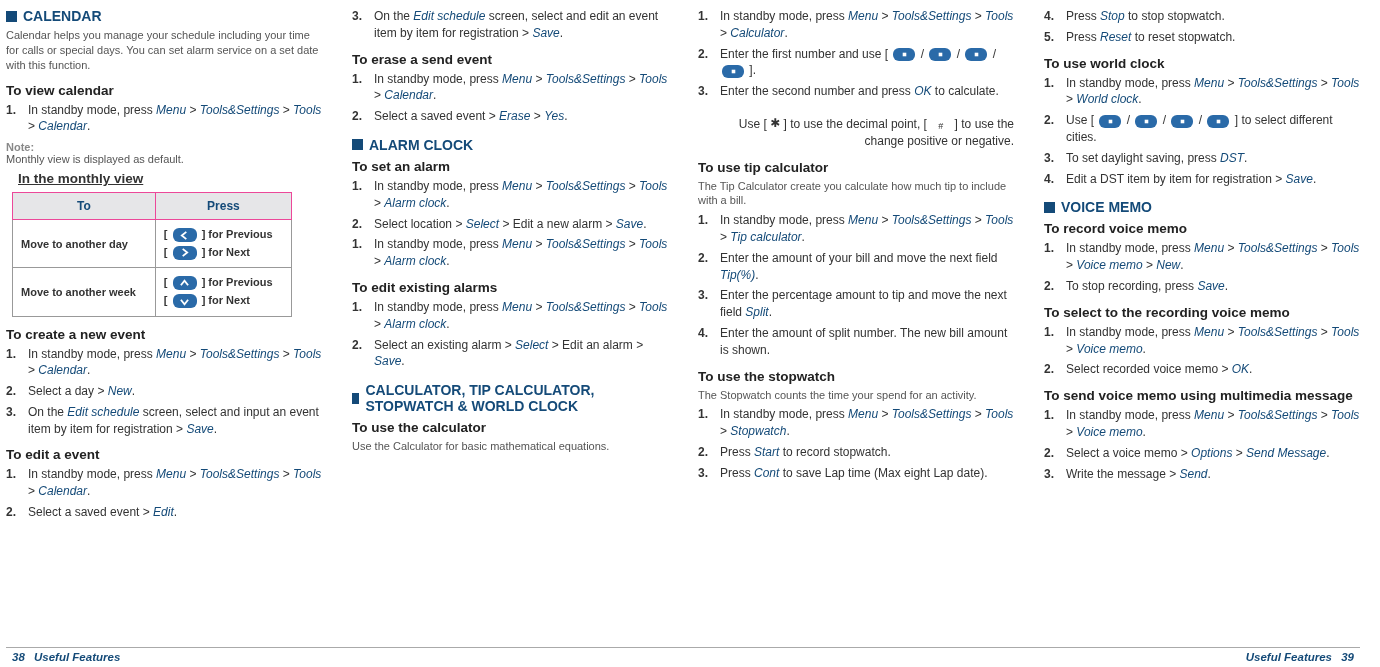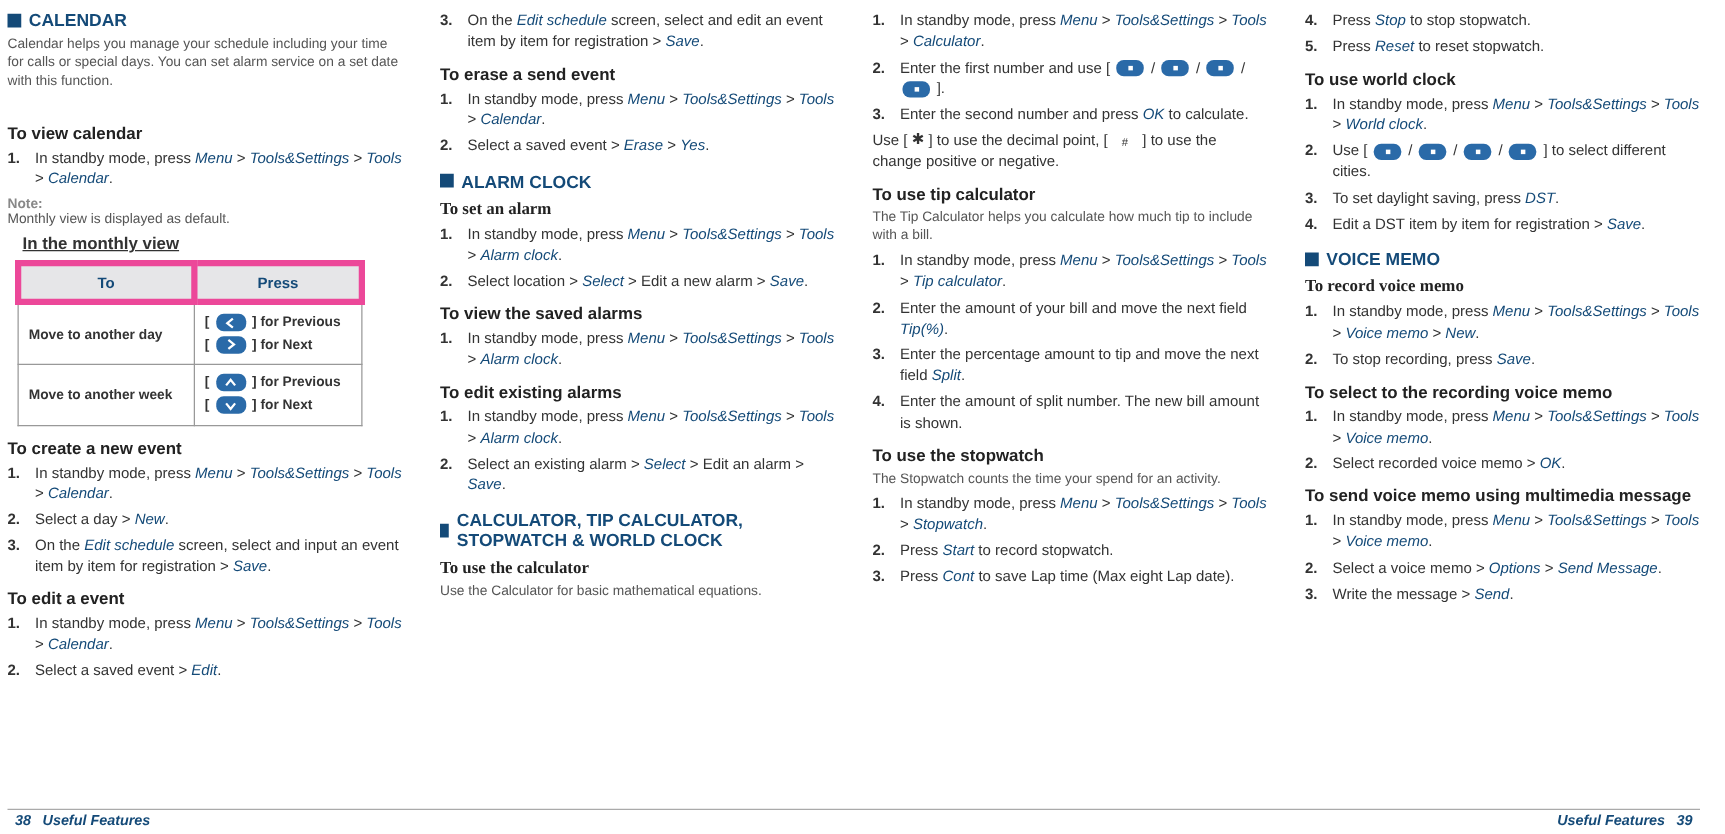--- a/index.html
+++ b/index.html
@@ -23,40 +23,40 @@
   .section-tag {
     color: #144a78;
     font-weight: bold;
     font-size: 14px;
     margin-bottom: 4px;
     display: flex;
     align-items: center;
     gap: 6px;
   }
   .sq { display:inline-block; width:11px; height:11px; background:#144a78; }
-  .intro { color:#555; font-size:11px; line-height:1.35; margin-bottom:26px; }
+  .intro { color:#555; font-size:11px; line-height:1.35; margin-bottom:10px; }
   .sub-head { color:#222; font-weight:bold; font-size:13.5px; margin:10px 0 4px; }
-  .compact { margin-top:6px;font-family:Liberation Serif, serif; }
+  .compact { margin-top:6px; }
   ol { list-style: none; counter-reset: li; padding-left: 22px; }
   ol > li { counter-increment: li; position:relative; margin-bottom:4px; line-height:1.4; font-size:12px; }
   ol > li::before {
     content: counter(li) ".";
     position:absolute; left:-22px; top:0;
     font-weight:bold; color:#333; font-size:12px;
   }
   .term { color:#144a78; font-style:italic; }
   .note-label { color:#888; font-weight:bold; font-size:11px; margin-top:6px; }
   .note-body { color:#555; font-size:11px; }
 
   .monthly-title { font-weight:bold; font-size:13.5px; margin:6px 0 6px 12px; text-decoration:underline; }
 
   table.nav-table { border-collapse: collapse; width: 280px; margin-left:6px; }
   table.nav-table th {
     background:#e6e6e8; color:#144a78; font-weight:bold;
-    font-size:12px; padding:6px 10px; border:5px solid #ec4899;
+    font-size:12px; padding:6px 10px; border:1px solid #ec4899;
   }
   table.nav-table td {
     border:1px solid #999; padding:6px 8px; font-size:11px; font-weight:bold; color:#333;
     vertical-align:middle;
   }
   .key-icon {
     display:inline-flex; align-items:center; justify-content:center;
     width:24px; height:14px; background:#2a6aa8; border-radius:6px;
     color:#fff; font-size:9px; vertical-align:middle; margin:0 2px;
   }
@@ -167,21 +167,20 @@
     <div class="section-tag" style="margin-top:12px;">
       <span class="sq"></span>
       <span>ALARM CLOCK</span>
     </div>
     <div class="sub-head compact">To set an alarm</div>
     <ol>
         <li><span>In standby mode, press </span><span class="term">Menu</span><span> &gt; </span><span class="term">Tools&amp;Settings</span><span> &gt; </span><span class="term">Tools</span><span> &gt; </span><span class="term">Alarm clock</span><span>.</span></li>
         <li><span>Select location &gt; </span><span class="term">Select</span><span> &gt; Edit a new alarm &gt; </span><span class="term">Save</span><span>.</span></li>
       </ol>
 
-    <div class="sub-head">To view the saved alarms</div>
     <ol>
         <li><span>In standby mode, press </span><span class="term">Menu</span><span> &gt; </span><span class="term">Tools&amp;Settings</span><span> &gt; </span><span class="term">Tools</span><span> &gt; </span><span class="term">Alarm clock</span><span>.</span></li>
       </ol>
 
     <div class="sub-head">To edit existing alarms</div>
     <ol>
         <li><span>In standby mode, press </span><span class="term">Menu</span><span> &gt; </span><span class="term">Tools&amp;Settings</span><span> &gt; </span><span class="term">Tools</span><span> &gt; </span><span class="term">Alarm clock</span><span>.</span></li>
         <li><span>Select an existing alarm &gt; </span><span class="term">Select</span><span> &gt; Edit an alarm &gt; </span><span class="term">Save</span><span>.</span></li>
       </ol>
 
@@ -208,24 +207,24 @@
             <svg class="arrow" viewBox="0 0 10 10">
               <rect x="3" y="3" width="4" height="4" fill="#fff"></rect>
             </svg>
           </span><span> / </span><span class="key-icon small">
             <svg class="arrow" viewBox="0 0 10 10">
               <rect x="3" y="3" width="4" height="4" fill="#fff"></rect>
             </svg>
           </span><span> ].</span></li>
         <li><span>Enter the second number and press </span><span class="term">OK</span><span> to calculate.</span></li>
       </ol>
-    <div style="font-size:12px; line-height:1.4; margin-top:4px;"><span>Use [ </span><span class="aster">✱</span><span> ] to use the decimal point, [ </span><span class="hash-box">#</span><span> ] to use the change positive or negative.</span></div>
+    <div style="font-size:12px; line-height:1.4; margin-top:16px;text-align:right;"><span>Use [ </span><span class="aster">✱</span><span> ] to use the decimal point, [ </span><span class="hash-box">#</span><span> ] to use the change positive or negative.</span></div>
 
     <div class="sub-head">To use tip calculator</div>
-    <div class="intro" style="margin-bottom:4px;">The Tip Calculator helps you calculate how much tip to include with a bill.</div>
+    <div class="intro" style="margin-bottom:4px;">The Tip Calculator create you calculate how much tip to include with a bill.</div>
     <ol>
         <li><span>In standby mode, press </span><span class="term">Menu</span><span> &gt; </span><span class="term">Tools&amp;Settings</span><span> &gt; </span><span class="term">Tools</span><span> &gt; </span><span class="term">Tip calculator</span><span>.</span></li>
         <li><span>Enter the amount of your bill and move the next field </span><span class="term">Tip(%)</span><span>.</span></li>
         <li><span>Enter the percentage amount to tip and move the next field </span><span class="term">Split</span><span>.</span></li>
         <li><span>Enter the amount of split number. The new bill amount is shown.</span></li>
       </ol>
 
     <div class="sub-head">To use the stopwatch</div>
     <div class="intro" style="margin-bottom:4px;">The Stopwatch counts the time your spend for an activity.</div>
     <ol>

